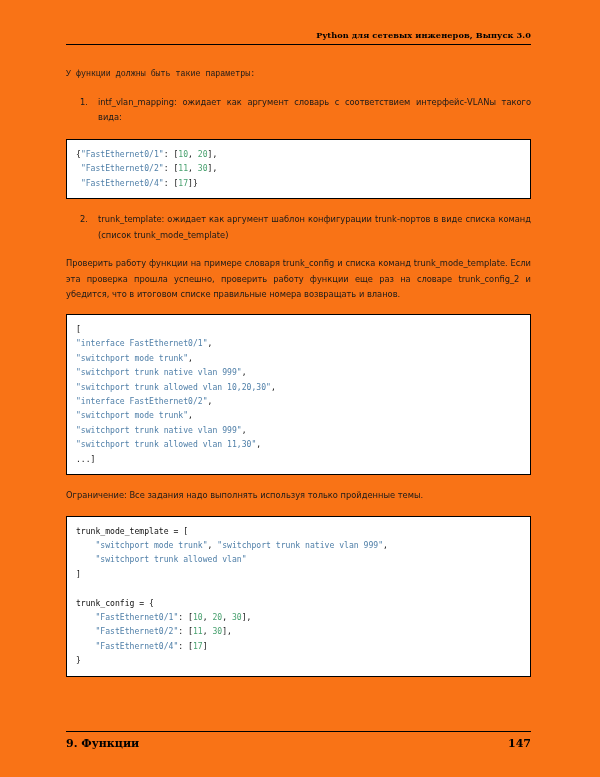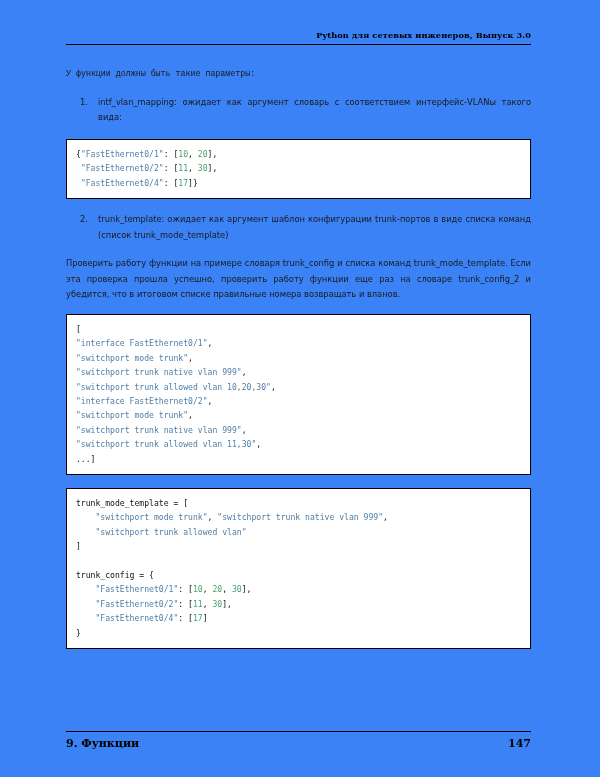--- a/index.html
+++ b/index.html
@@ -4,21 +4,21 @@
 <style>
   html, body {
     margin: 0;
     padding: 0;
     background: #ffffff;
   }
   .page {
     position: relative;
     width: 600px;
     height: 777px;
-    background: #3b82f6;
+    background: #f97316;
     overflow: hidden;
     font-family: "DejaVu Sans", sans-serif;
   }
   
   .header {
     position: absolute;
     left: 66px;
     top: 30px;
     width: 465px;
     text-align: right;
@@ -167,20 +167,21 @@
 <span class="tok-str">"switchport mode trunk"</span><span class="tok-plain">,</span>
 <span class="tok-str">"switchport trunk native vlan 999"</span><span class="tok-plain">,</span>
 <span class="tok-str">"switchport trunk allowed vlan 10,20,30"</span><span class="tok-plain">,</span>
 <span class="tok-str">"interface FastEthernet0/2"</span><span class="tok-plain">,</span>
 <span class="tok-str">"switchport mode trunk"</span><span class="tok-plain">,</span>
 <span class="tok-str">"switchport trunk native vlan 999"</span><span class="tok-plain">,</span>
 <span class="tok-str">"switchport trunk allowed vlan 11,30"</span><span class="tok-plain">,</span>
 <span class="tok-plain">...]</span></pre>
     </div>
 
+    <p class="para tight">Ограничение: Все задания надо выполнять используя только пройденные темы.</p>
 
     <div class="codeblock">
       <pre><span class="tok-plain">trunk_mode_template = [</span>
 <span class="tok-plain">    </span><span class="tok-str">"switchport mode trunk"</span><span class="tok-plain">, </span><span class="tok-str">"switchport trunk native vlan 999"</span><span class="tok-plain">,</span>
 <span class="tok-plain">    </span><span class="tok-str">"switchport trunk allowed vlan"</span>
 <span class="tok-plain">]</span>
 <span class="tok-plain"></span>
 <span class="tok-plain">trunk_config = {</span>
 <span class="tok-plain">    </span><span class="tok-str">"FastEthernet0/1"</span><span class="tok-plain">: [</span><span class="tok-num">10</span><span class="tok-plain">, </span><span class="tok-num">20</span><span class="tok-plain">, </span><span class="tok-num">30</span><span class="tok-plain">],</span>
 <span class="tok-plain">    </span><span class="tok-str">"FastEthernet0/2"</span><span class="tok-plain">: [</span><span class="tok-num">11</span><span class="tok-plain">, </span><span class="tok-num">30</span><span class="tok-plain">],</span>

